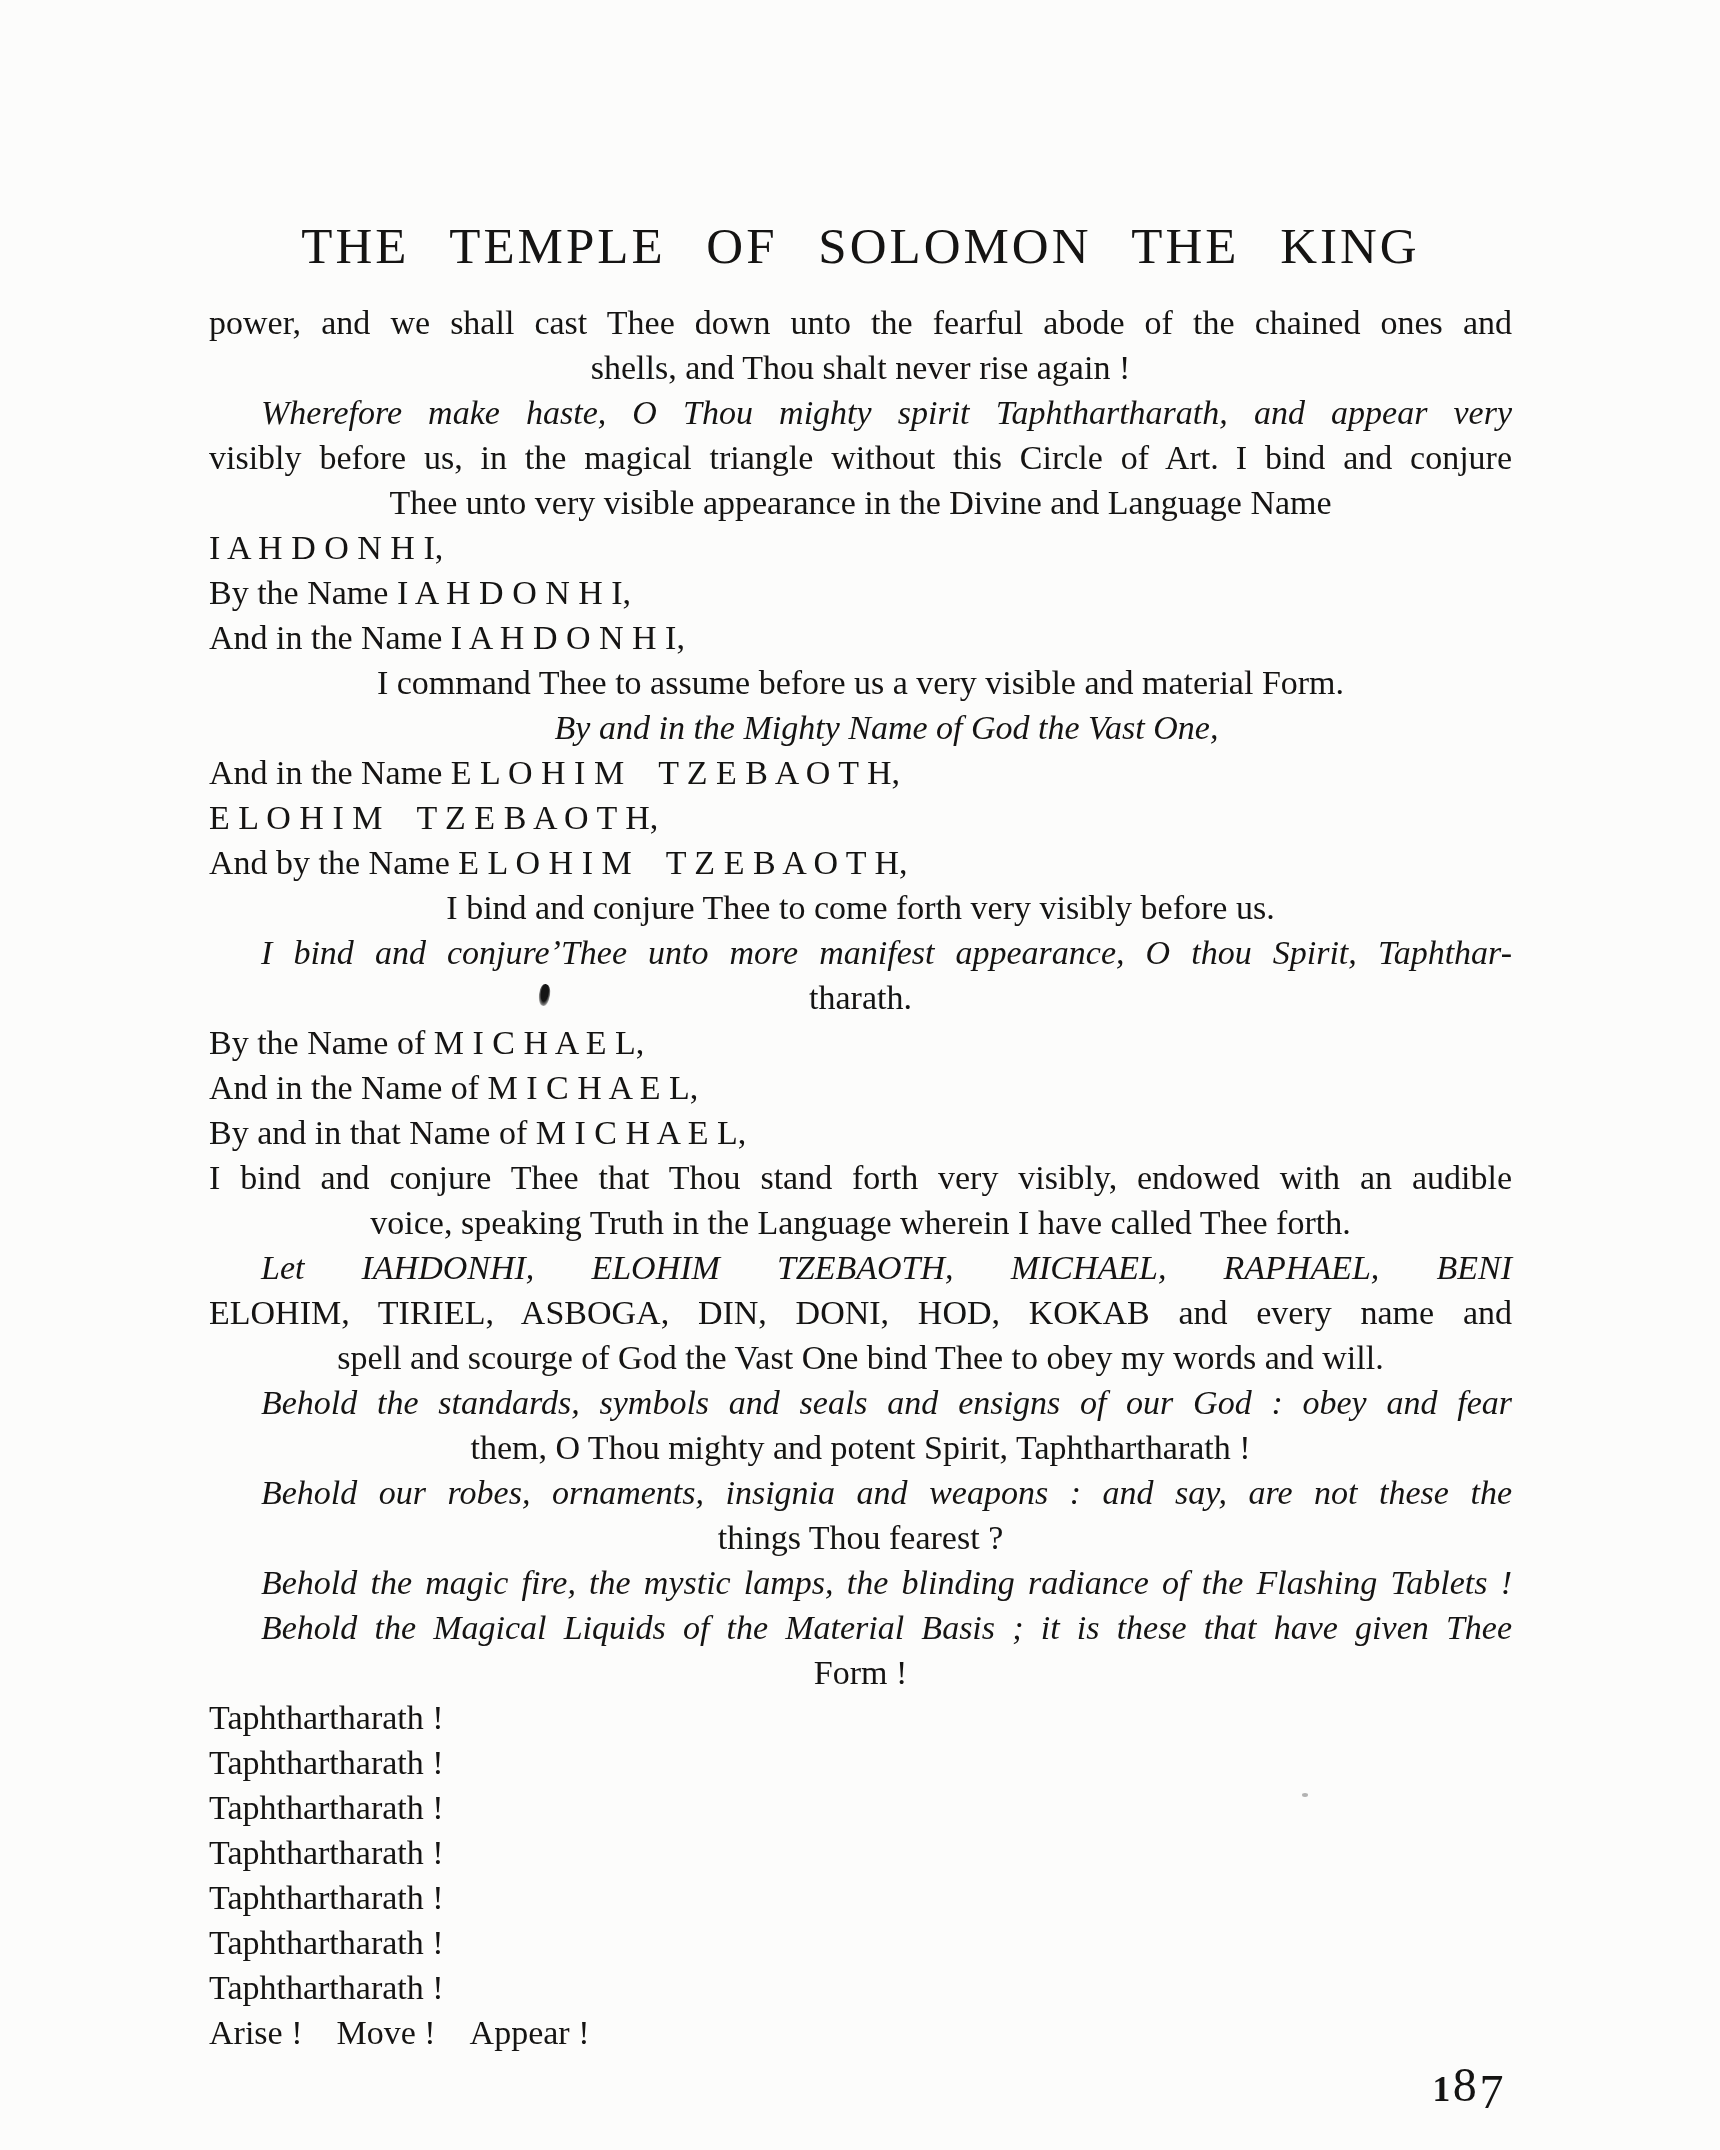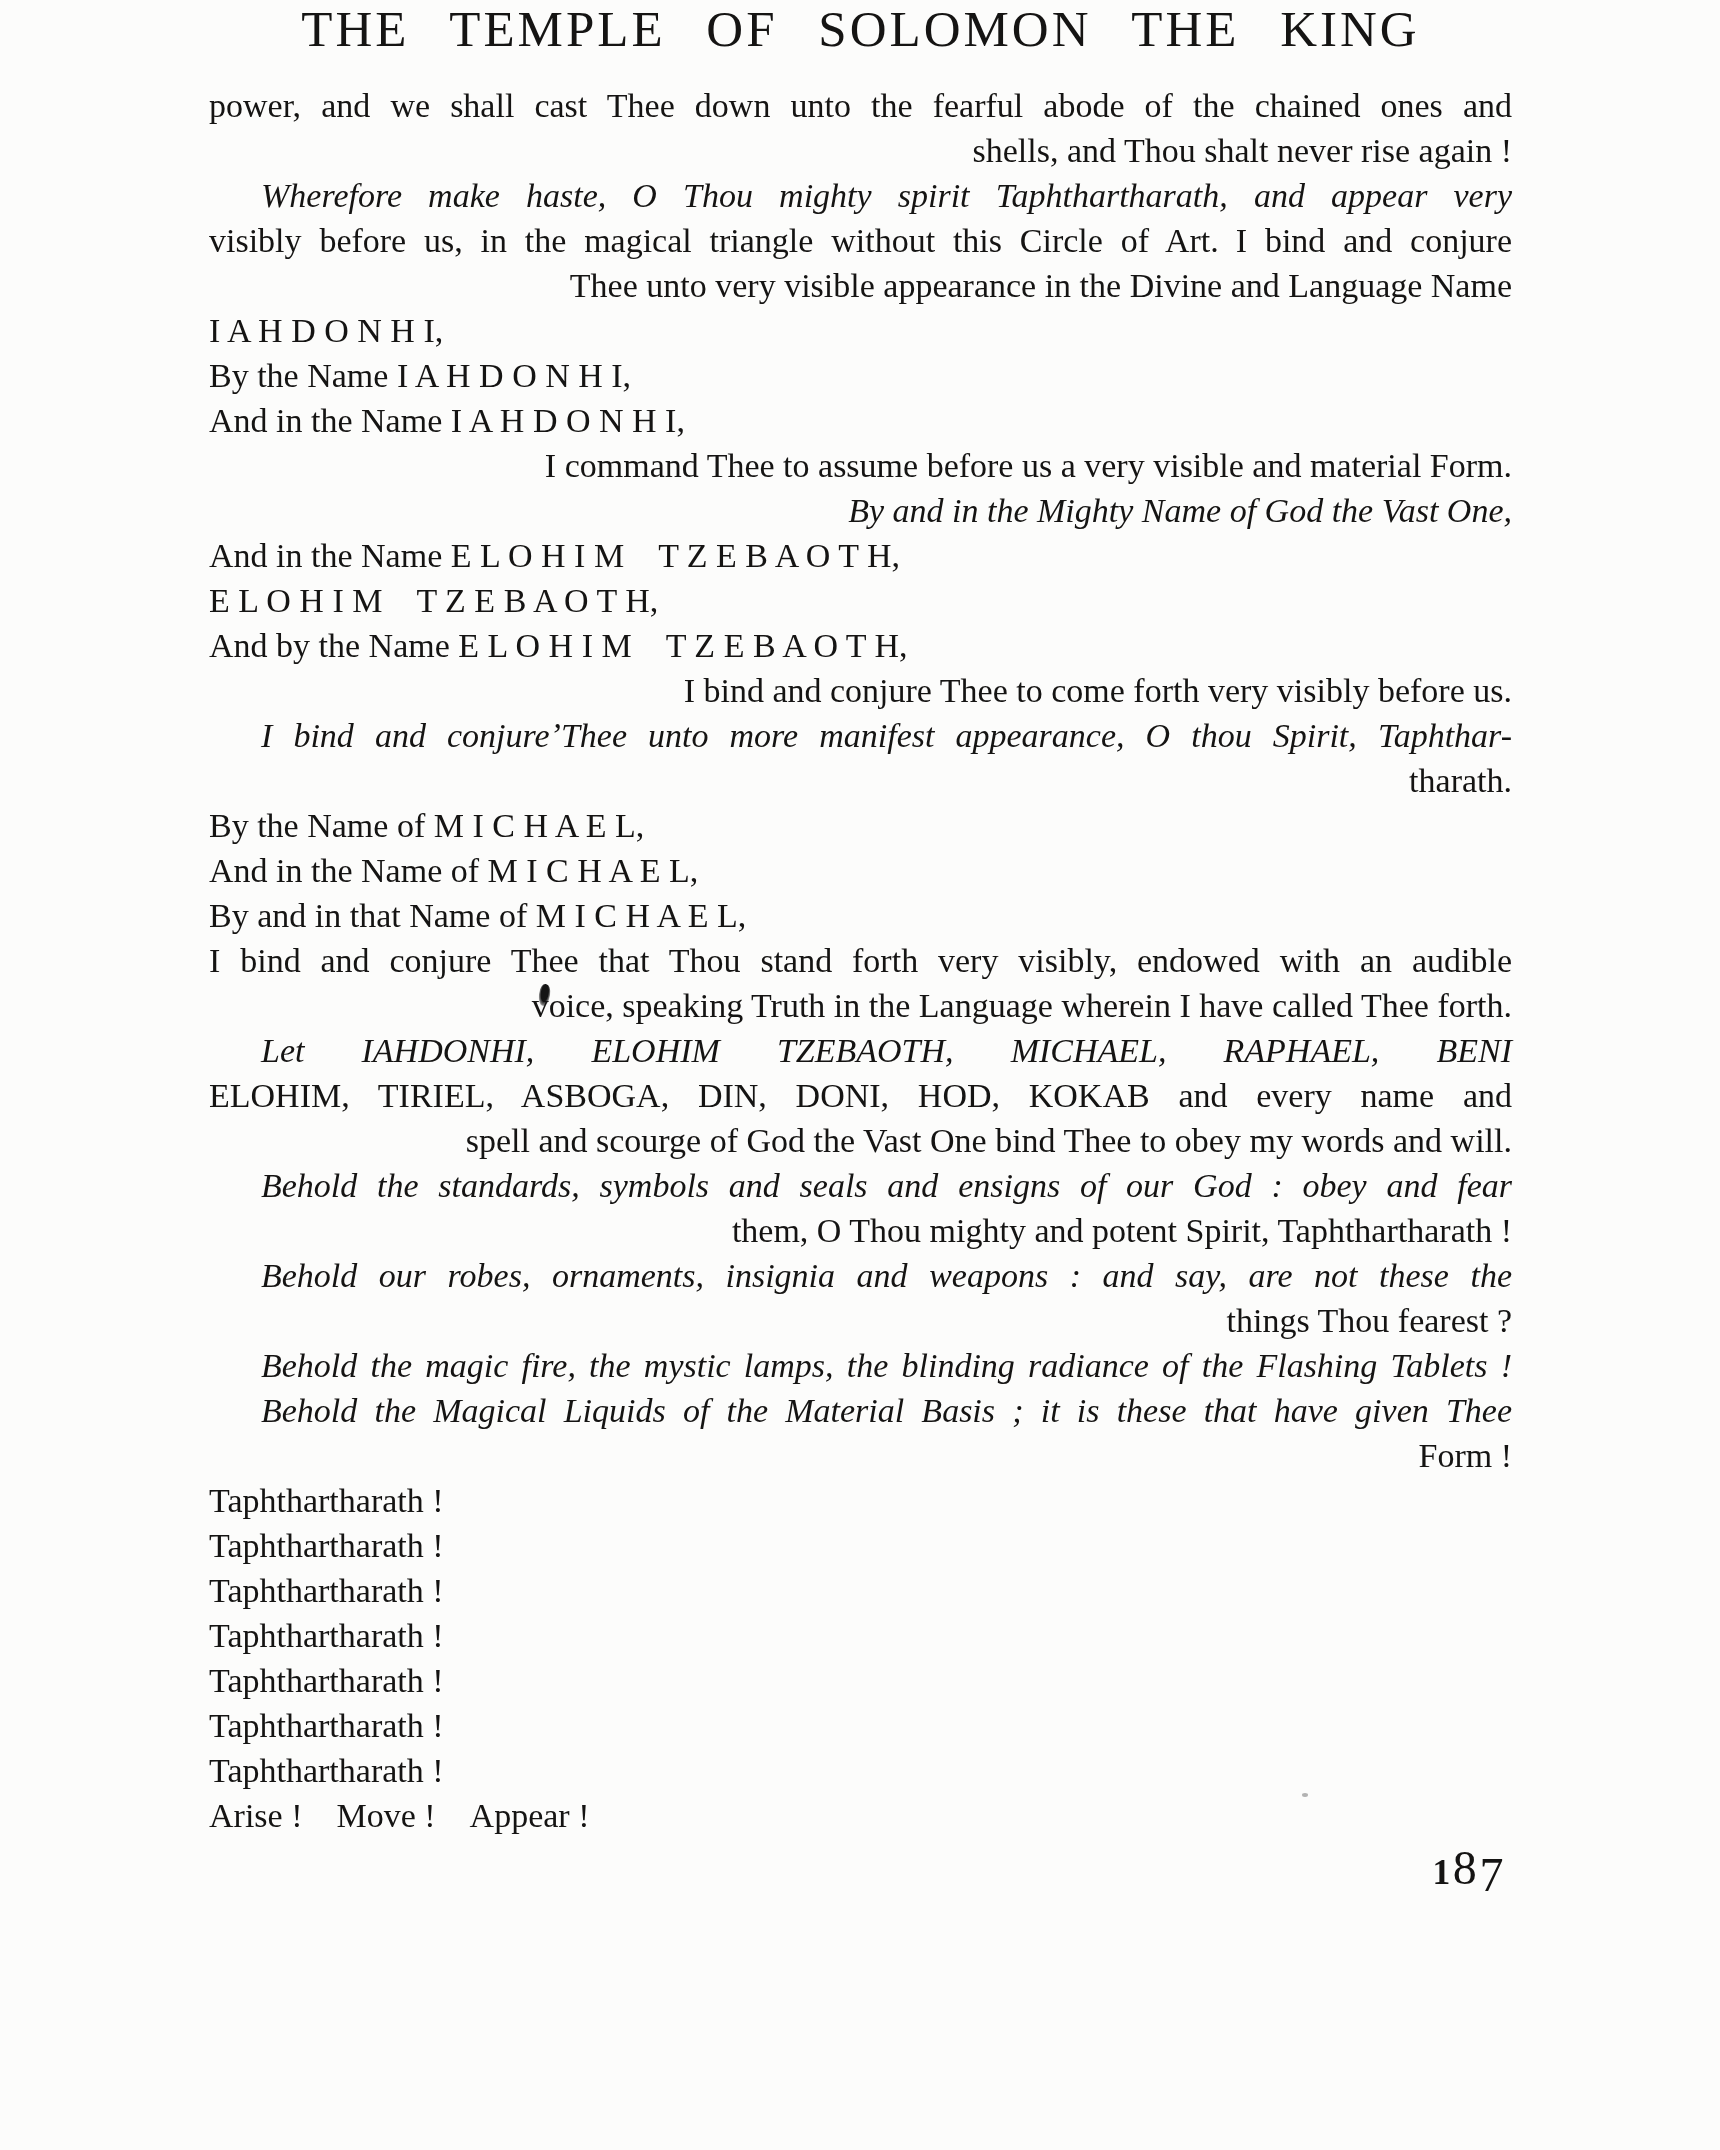--- a/index.html
+++ b/index.html
@@ -8,36 +8,37 @@
     width: 1721px;
     height: 2344px;
     margin: 0 auto;
     background: #fcfcfb;
     color: #151413;
     font-family: "Liberation Serif", "DejaVu Serif", serif;
     overflow: hidden;
   }
   .page-title {
     margin: 0;
+    padding-top: 217px;
     text-align: center;
     font-size: 51px;
     font-weight: 400;
     line-height: 58px;
     letter-spacing: 3px;
     word-spacing: 25px;
     white-space: nowrap;
   }
   .body-lines {
     width: 1303px;
     margin: 25px auto 2px auto;
     font-size: 34px;
     line-height: 45px;
   }
   .line { min-height: 45px; }
-  .line.left    { text-align: right; }
+  .line.left    { text-align: center; }
   .line.center  { }
   .line.justify { text-align: justify; text-align-last: justify; }
   .line.indent  { text-indent: 52px; font-style: italic; }
   .page-number {
     margin: 4.3px 215px 0 0;
     text-align: right;
     font-size: 48px;
     line-height: 52px;
     letter-spacing: 2.6px;
   }

